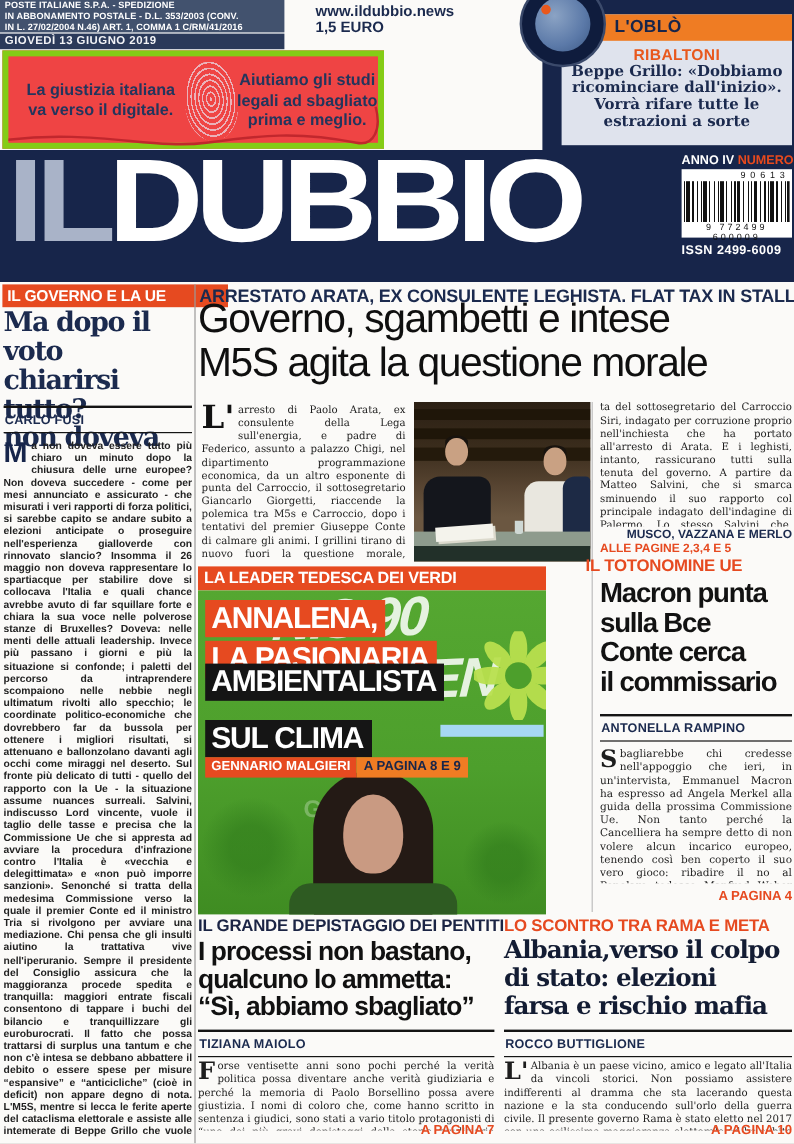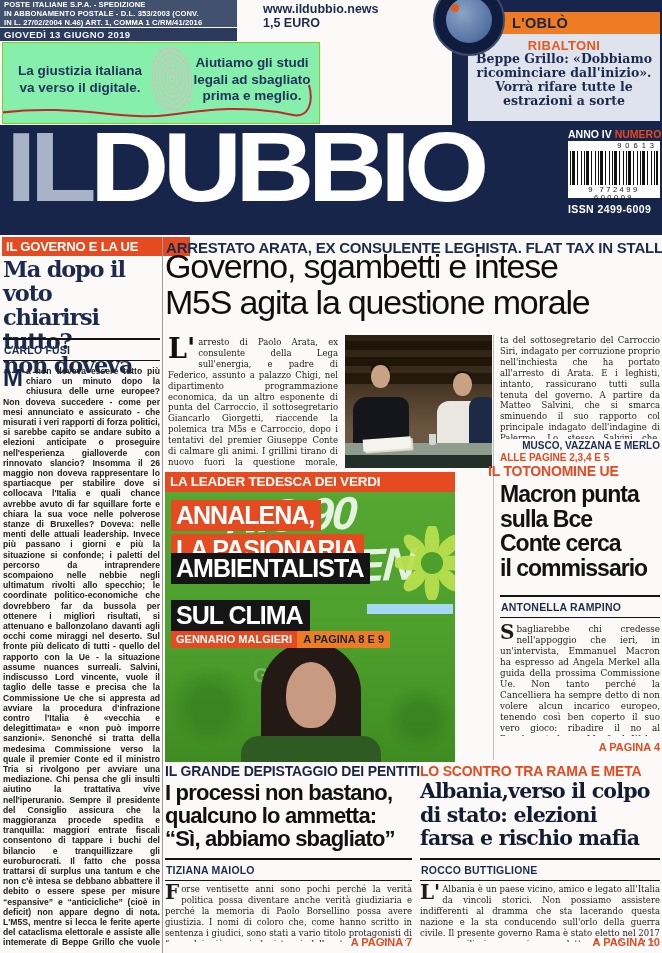--- a/index.html
+++ b/index.html
@@ -10,21 +10,21 @@
 
   
   .poste{left:0;top:0;width:237px;height:27px;background:#42526e;color:#fff;
          font-size:7.6px;font-weight:bold;line-height:8.8px;padding:1px 4px;letter-spacing:.1px}
   .date-strip{left:0;top:28px;width:237px;height:13px;background:#2b3a5a;color:#f2f3f6;
          font-size:9.5px;font-weight:bold;line-height:13px;padding-left:4px;letter-spacing:.4px}
   .site{left:263px;top:2px;font-size:12.5px;font-weight:bold;color:#1b2a4e}
   .price{left:263px;top:16px;font-size:12.5px;font-weight:bold;color:#1b2a4e}
 
   
-  .ad-white{left:2px;top:42px;width:318px;height:82px;background:#86efac;border:1px solid #84cc16}
+  .ad-white{left:2px;top:42px;width:318px;height:82px;background:#ef4444;border:5px solid #84cc16}
   .ad-left{position:absolute;left:6px;top:20px;width:142px;text-align:center;
            font-size:13.5px;font-weight:bold;color:#23355c;line-height:16.5px}
   .ad-right{position:absolute;left:186px;top:12px;width:126px;text-align:center;
            font-size:13.5px;font-weight:bold;color:#23355c;line-height:16.5px}
   .fingerprint{position:absolute;left:147px;top:4px;width:44px;height:66px;border-radius:50% 50% 46% 46%;
            background:repeating-radial-gradient(ellipse at 50% 48%,#eab2ba 0 1px,transparent 1px 3.2px);
            transform:rotate(-6deg)}
   .ad-curve{position:absolute;left:0;top:0}
 
   .ad-studio{left:323px;top:40px;width:127px;height:84px;background:#b02540;color:#fff;text-align:center;padding-top:9px}

